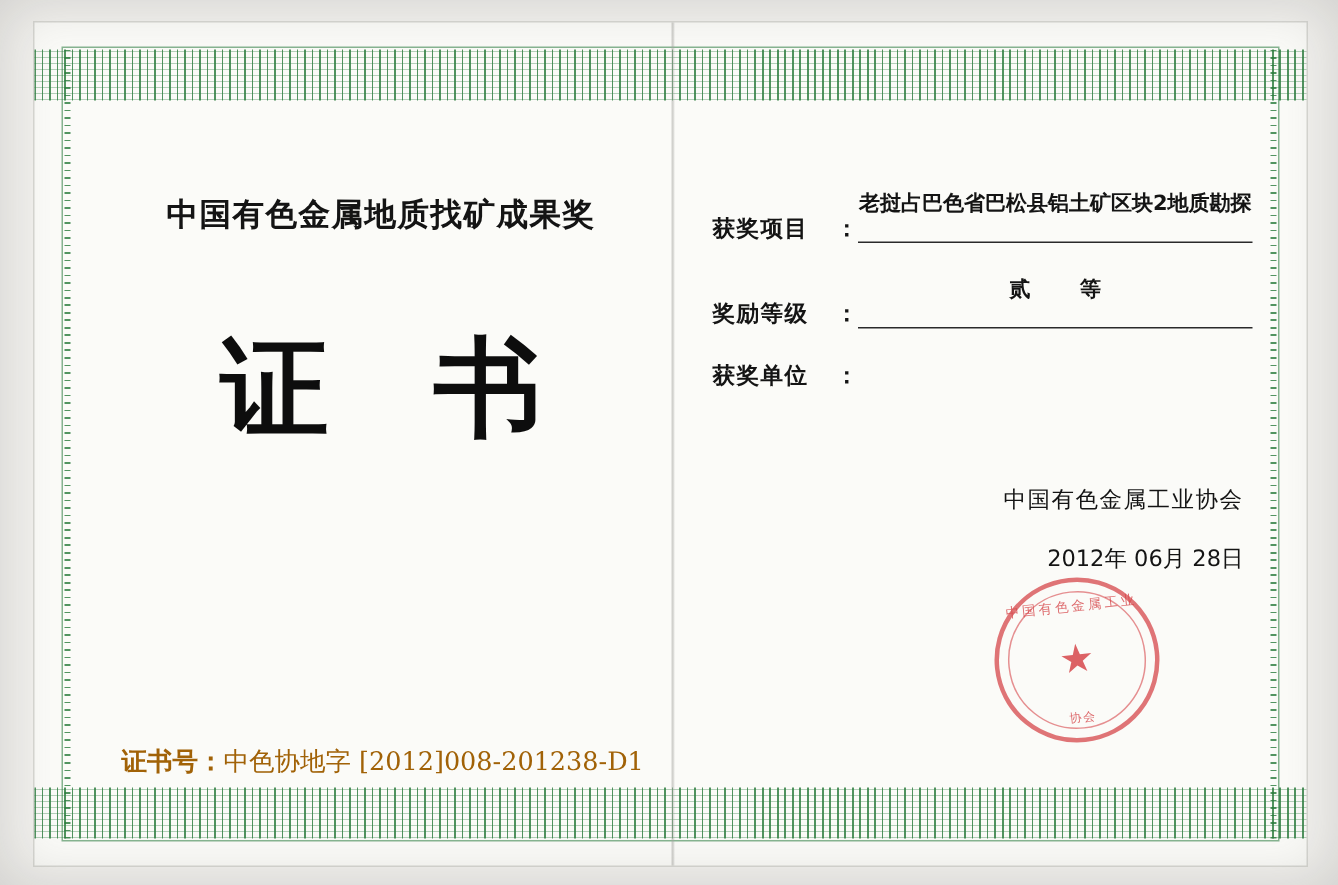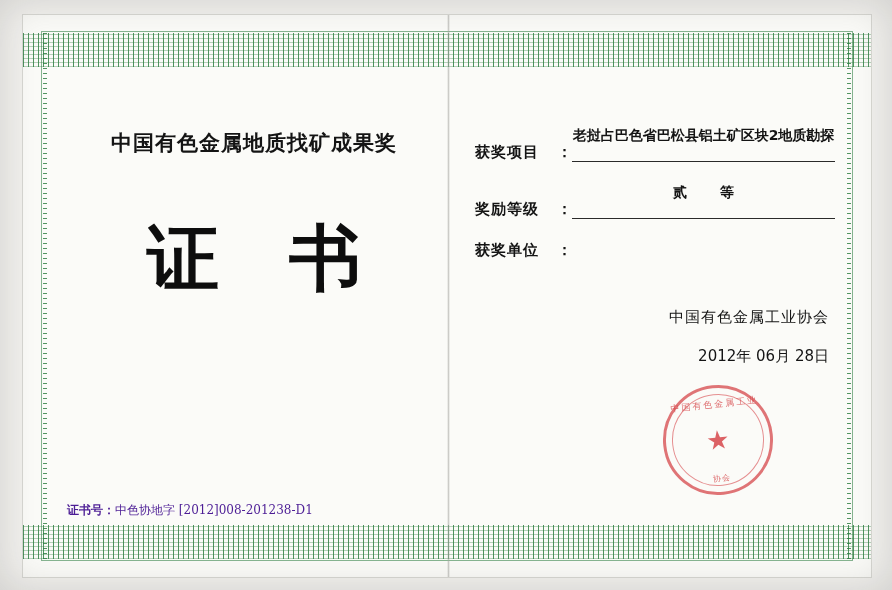--- a/index.html
+++ b/index.html
@@ -66,22 +66,22 @@
     font-weight:bold;font-size:21px;color:#141414;
     letter-spacing:1px;text-align:center;margin-top:28px;
   }
   .big-word{
     text-align:center;margin-top:54px;
     font-family:Liberation Serif, serif;
     font-weight:bold;font-size:72px;letter-spacing:26px;
     color:#0d0d0d;text-indent:26px;
   }
   .cert-no{
-    position:absolute;left:44px;bottom:58px;
-    font-size:12px;color:#4c1d95;white-space:nowrap;
+    position:absolute;left:58px;bottom:58px;
+    font-size:17px;color:#a16207;white-space:nowrap;
   }
   .cert-no .label{font-weight:bold;}
   .cert-no .val{font-family:"DejaVu Serif","Liberation Serif",serif;}
 
   .para{
     font-size:16px;line-height:34px;color:#141414;
     text-align:justify;
   }
   .para .indent{display:inline-block;width:32px;}
 
@@ -92,21 +92,21 @@
   }
   .field .flabel{width:82px;flex:0 0 82px;white-space:nowrap;letter-spacing:1px;}
   .field .colon{flex:0 0 8px;}
   .field .fvalue{
     flex:1 1 auto;border-bottom:1px solid #2a2a2a;
     padding-bottom:16px;text-align:center;font-size:14px;white-space:nowrap;
   }
   .field.center .fvalue{letter-spacing:14px;text-indent:14px;}
 
   .issuer{
-    margin-top:48px;text-align:right;font-size:15px;color:#141414;
+    margin-top:64px;text-align:right;font-size:15px;color:#141414;
     letter-spacing:1px;padding-right:6px;
   }
   .date{
     margin-top:20px;text-align:right;font-size:15px;color:#141414;
     padding-right:6px;
   }
 
   
   .seal{
     position:absolute;left:86px;top:268px;width:104px;height:104px;

